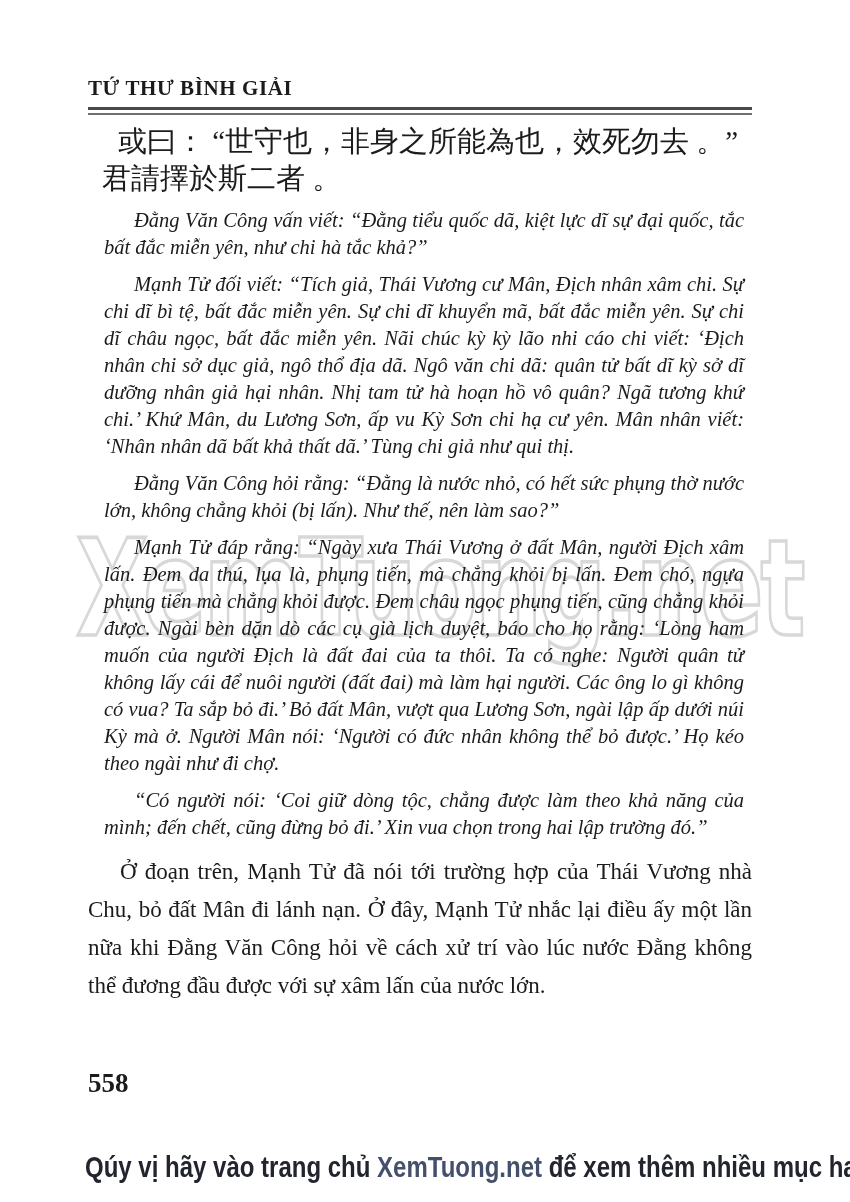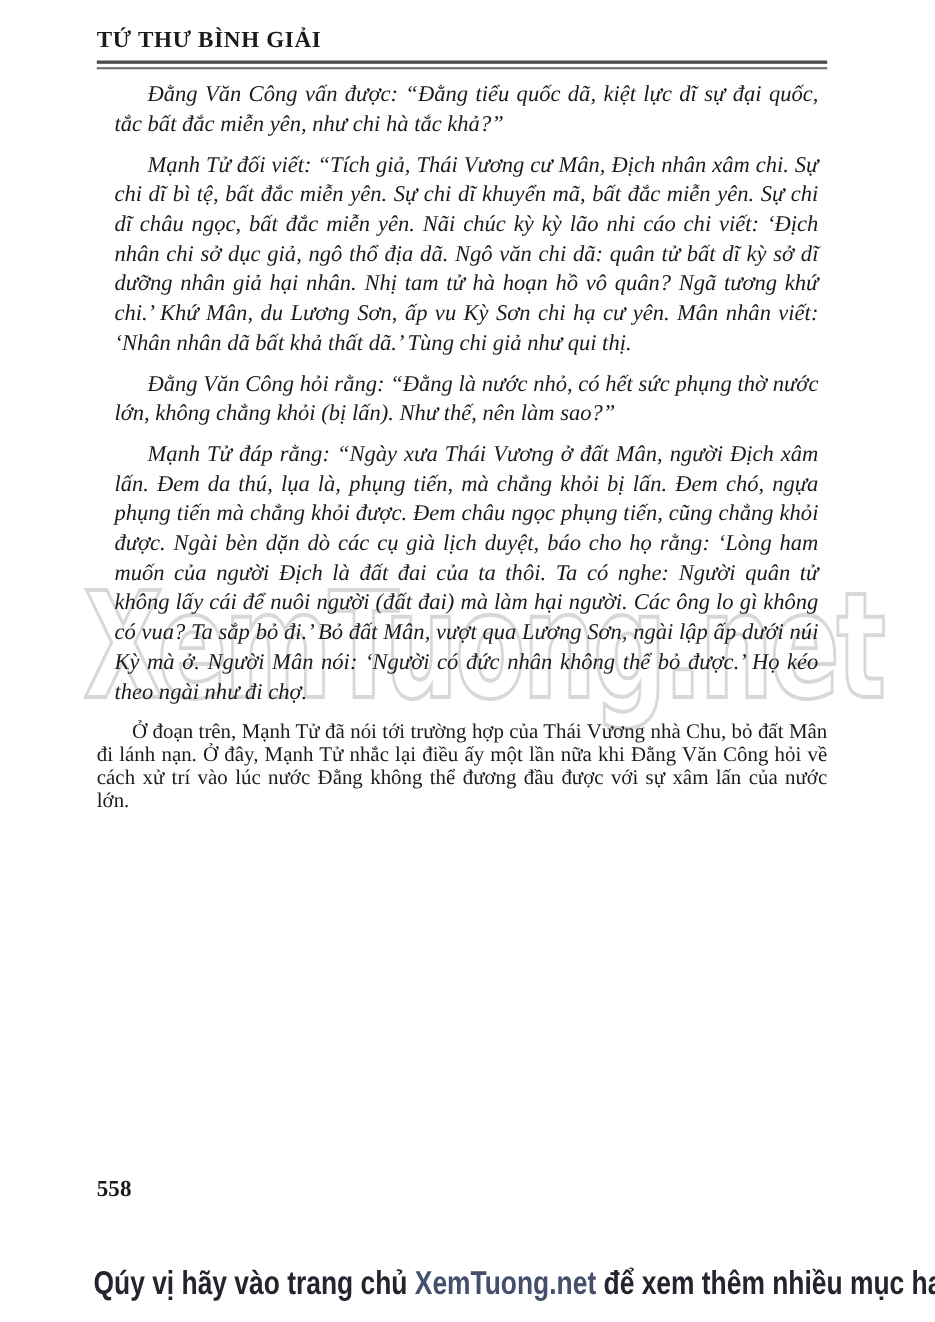--- a/index.html
+++ b/index.html
@@ -8,21 +8,21 @@
     background:#ffffff;color:#1b1b1b;
     font-family:"Liberation Serif","DejaVu Serif",serif;
   }
   .watermark{
     position:absolute;left:76px;top:534px;width:698px;z-index:0;
     font-family:"DejaVu Sans",sans-serif;font-weight:bold;
     font-size:94px;letter-spacing:-3px;white-space:nowrap;text-align:center;
     color:transparent;-webkit-text-stroke:2.5px #d8d8d8;
     transform:scaleY(1.42);transform-origin:center;
   }
-  .content{position:relative;z-index:1;padding:24px 98px 0 88px;}
+  .content{position:relative;z-index:1;padding:76px 98px 0 88px;}
   .header-title{
     font-size:21px;font-weight:bold;letter-spacing:0.6px;margin:0;
   }
   .header-rule{
     margin-top:6px;height:3px;
     border-top:3px solid #4a4a4a;border-bottom:2px solid #6f6f6f;
   }
   .chinese{margin:8px 0 0 14px;font-size:29px;line-height:37px;}
   .chinese-line1{text-indent:16px;}
   p.vn{
@@ -30,54 +30,59 @@
     text-indent:30px;font-size:20.5px;line-height:27px;
   }
   h2.dich-heading{
     font-style:italic;font-weight:bold;font-size:24px;margin:14px 0 0 4px;
   }
   h2.binh-heading{
     font-weight:bold;font-size:25px;letter-spacing:0.4px;margin:16px 0 0 0;
   }
   p.reg{
     margin:12px 0 3px 0;text-align:justify;text-indent:32px;
-    font-size:19px;line-height:21px;
+    font-size:23px;line-height:38px;
   }
   .page-number{
     position:absolute;left:88px;top:1068px;z-index:1;
-    font-weight:bold;font-size:21px;
+    font-weight:bold;font-size:27px;
   }
   .footer{
     position:absolute;left:0;top:1150px;width:850px;z-index:1;
     text-align:center;white-space:nowrap;
     font-family:"Liberation Sans","DejaVu Sans",sans-serif;
     font-weight:bold;font-size:30px;color:#22252e;
     transform:scaleX(0.8);transform-origin:center;
   }
   .footer-link{color:#44506b;text-decoration:none;}
 </style>
 </head>
 <body>
 
 <div class="watermark">XemTuong.net</div>
 
 <div class="content">
 
   <h1 class="header-title">TỨ THƯ BÌNH GIẢI</h1>
   <div class="header-rule"></div>
 
+  <div class="chinese">
+    <div class="chinese-line1">或曰： “世守也，非身之所能為也，效死勿去 。”</div>
+    <div class="chinese-line2">君請擇於斯二者 。</div>
+  </div>
 
   <div>
-    <p class="vn">Đằng Văn Công vấn được: “Đằng tiểu quốc dã, kiệt lực dĩ sự đại quốc, tắc bất đắc miễn yên, như chi hà tắc khả?”</p>
+    <p class="vn">Đằng Văn Công vấn viết: “Đằng tiểu quốc dã, kiệt lực dĩ sự đại quốc, tắc bất đắc miễn yên, như chi hà tắc khả?”</p>
     <p class="vn">Mạnh Tử đối viết: “Tích giả, Thái Vương cư Mân, Địch nhân xâm chi. Sự chi dĩ bì tệ, bất đắc miễn yên. Sự chi dĩ khuyển mã, bất đắc miễn yên. Sự chi dĩ châu ngọc, bất đắc miễn yên. Nãi chúc kỳ kỳ lão nhi cáo chi viết: ‘Địch nhân chi sở dục giả, ngô thổ địa dã. Ngô văn chi dã: quân tử bất dĩ kỳ sở dĩ dưỡng nhân giả hại nhân. Nhị tam tử hà hoạn hồ vô quân? Ngã tương khứ chi.’ Khứ Mân, du Lương Sơn, ấp vu Kỳ Sơn chi hạ cư yên. Mân nhân viết: ‘Nhân nhân dã bất khả thất dã.’ Tùng chi giả như qui thị.</p>
   </div>
 
   <div>
     <p class="vn">Đằng Văn Công hỏi rằng: “Đằng là nước nhỏ, có hết sức phụng thờ nước lớn, không chẳng khỏi (bị lấn). Như thế, nên làm sao?”</p>
     <p class="vn">Mạnh Tử đáp rằng: “Ngày xưa Thái Vương ở đất Mân, người Địch xâm lấn. Đem da thú, lụa là, phụng tiến, mà chẳng khỏi bị lấn. Đem chó, ngựa phụng tiến mà chẳng khỏi được. Đem châu ngọc phụng tiến, cũng chẳng khỏi được. Ngài bèn dặn dò các cụ già lịch duyệt, báo cho họ rằng: ‘Lòng ham muốn của người Địch là đất đai của ta thôi. Ta có nghe: Người quân tử không lấy cái để nuôi người (đất đai) mà làm hại người. Các ông lo gì không có vua? Ta sắp bỏ đi.’ Bỏ đất Mân, vượt qua Lương Sơn, ngài lập ấp dưới núi Kỳ mà ở. Người Mân nói: ‘Người có đức nhân không thể bỏ được.’ Họ kéo theo ngài như đi chợ.</p>
+    <p class="vn">“Có người nói: ‘Coi giữ dòng tộc, chẳng được làm theo khả năng của mình; đến chết, cũng đừng bỏ đi.’ Xin vua chọn trong hai lập trường đó.”</p>
   </div>
 
   <div>
     <p class="reg">Ở đoạn trên, Mạnh Tử đã nói tới trường hợp của Thái Vương nhà Chu, bỏ đất Mân đi lánh nạn. Ở đây, Mạnh Tử nhắc lại điều ấy một lần nữa khi Đằng Văn Công hỏi về cách xử trí vào lúc nước Đằng không thể đương đầu được với sự xâm lấn của nước lớn.</p>
   </div>
 
 </div>
 
 <div class="page-number">558</div>
 

